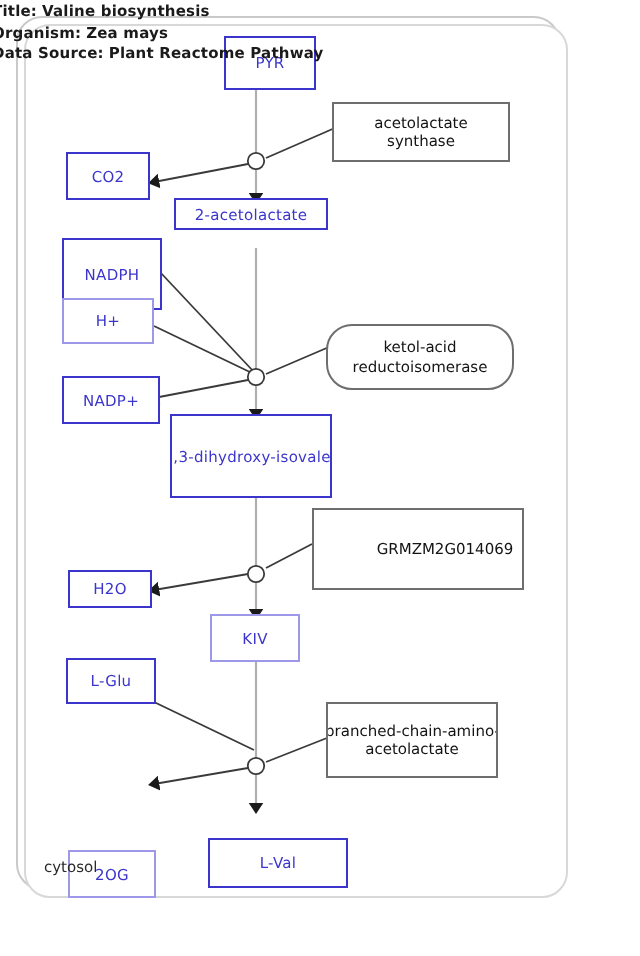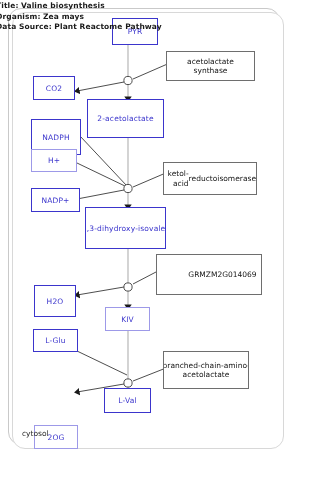--- a/index.html
+++ b/index.html
@@ -193,66 +193,66 @@
   </svg>
 
   <div class="node metabolite" style="left:112px; top:18px; width:46px; height:27px;text-align:center;">
     <span class="node-text">PYR</span>
   </div>
 
   <div class="node metabolite" style="left:33px; top:76px; width:42px; height:24px;">
     <span class="node-text">CO2</span>
   </div>
 
-  <div class="node metabolite" style="left:87px; top:99px; width:77px; height:39px;">
+  <div class="node metabolite" style="left:87px; top:99px; width:77px; height:16px;">
     <span class="node-text">2-acetolactate</span>
   </div>
 
   <div class="node metabolite" style="left:31px; top:119px; width:50px; height:36px;">
     <span class="node-text">NADPH</span>
   </div>
 
   <div class="node metabolite-soft" style="left:31px; top:149px; width:46px; height:23px;">
     <span class="node-text">H+</span>
   </div>
 
   <div class="node metabolite" style="left:31px; top:188px; width:49px; height:24px;">
     <span class="node-text">NADP+</span>
   </div>
 
   <div class="node metabolite" style="left:85px; top:207px; width:81px; height:42px; overflow:hidden;">
     <span class="node-text clip-text" style="margin-left:12px;">2,3-dihydroxy-isovalerate</span>
   </div>
 
-  <div class="node metabolite" style="left:34px; top:285px; width:42px; height:32px;">
+  <div class="node metabolite" style="left:34px; top:285px; width:42px; height:19px;">
     <span class="node-text">H2O</span>
   </div>
 
   <div class="node metabolite" style="left:33px; top:329px; width:45px; height:23px;">
     <span class="node-text">L-Glu</span>
   </div>
 
   <div class="node metabolite-soft" style="left:105px; top:307px; width:45px; height:24px;">
     <span class="node-text">KIV</span>
   </div>
 
   <div class="node metabolite-soft" style="left:34px; top:382px; width:44px; height:24px;margin-top:43px;">
     <span class="node-text">2OG</span>
   </div>
 
-  <div class="node metabolite" style="left:104px; top:388px; width:47px; height:25px;">
+  <div class="node metabolite" style="left:104px; top:419px; width:70px; height:25px;">
     <span class="node-text">L-Val</span>
   </div>
 
   <div class="node enzyme" style="left:166px; top:51px; width:89px; height:30px; flex-direction:column;">
     <span class="node-text-wrap">acetolactate</span>
     <span class="node-text-wrap">synthase</span>
   </div>
 
-  <div class="node enzyme" style="left:163px; top:162px; width:94px; height:33px; flex-direction:row;">
+  <div class="node enzyme" style="left:163px; top:162px; width:94px; height:33px; flex-direction:column;border-radius:13px;">
     <span class="node-text-wrap">ketol-acid</span>
     <span class="node-text-wrap">reductoisomerase</span>
   </div>
 
   <div class="node enzyme" style="left:156px; top:254px; width:106px; height:41px;padding-left:27px;">
     <span class="node-text">GRMZM2G014069</span>
   </div>
 
   <div class="node enzyme" style="left:163px; top:351px; width:86px; height:38px; flex-direction:column; overflow:hidden;">
     <span class="node-text-wrap clip-text" style="margin-left:16px;">branched-chain-amino-acid</span>

